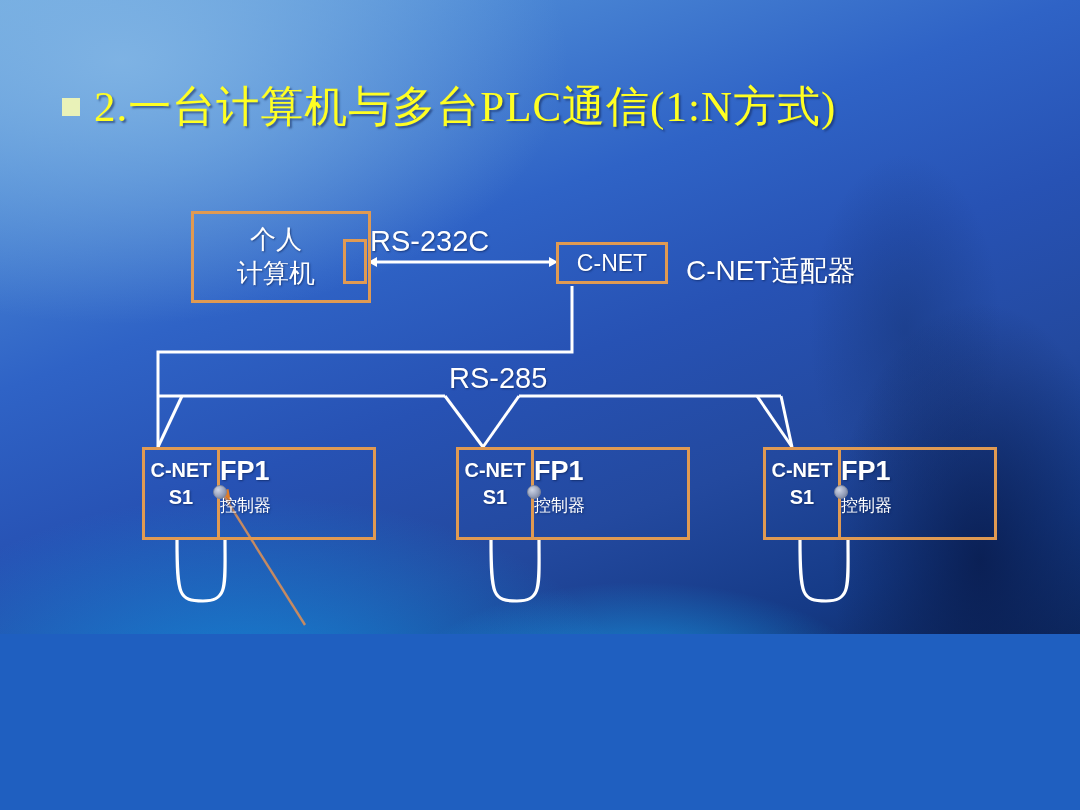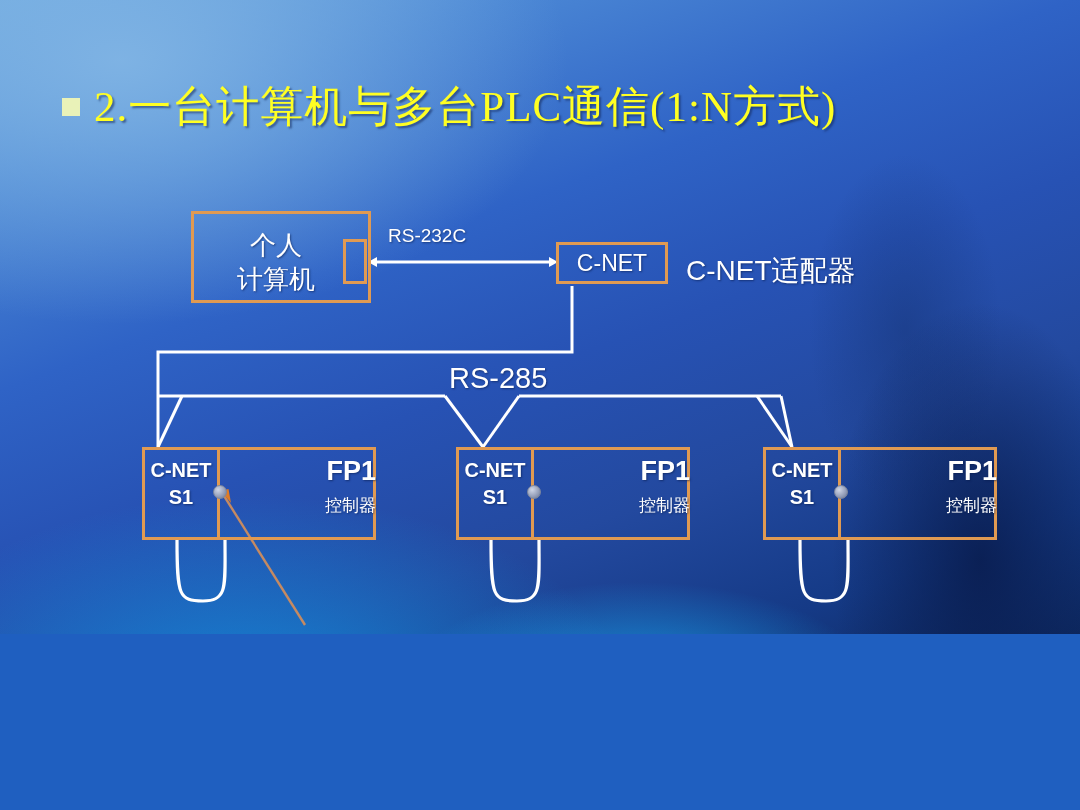--- a/index.html
+++ b/index.html
@@ -36,39 +36,39 @@
 
   
   .obox{position:absolute;border:3px solid #e09a52;box-sizing:border-box;}
   .boxtxt{
     position:absolute;color:#ffffff;text-align:center;white-space:nowrap;
     text-shadow:1px 1px 2px rgba(10,30,80,.6);
   }
 
   
   #pc-box{left:191px;top:211px;width:180px;height:92px;}
-  #pc-label{left:191px;top:228px;width:170px;font-size:26px;line-height:34px;}
+  #pc-label{left:191px;top:222px;width:170px;font-size:26px;line-height:34px;}
   #pc-port{left:343px;top:239px;width:24px;height:45px;border:3px solid #e09a52;position:absolute;box-sizing:border-box;}
 
   
   #cnet-box{left:556px;top:242px;width:112px;height:42px;}
   #cnet-label{left:556px;top:250px;width:112px;font-size:23px;}
   #cnet-caption{left:686px;top:252px;font-size:28px;text-align:center;}
 
   
-  #rs232-label{left:388px;top:225px;font-size:19px;text-align:left;}
+  #rs232-label{left:370px;top:225px;font-size:29px;text-align:left;}
   #rs485-label{left:449px;top:362px;font-size:29px;text-align:left;}
   #rs422-label{left:313px;top:612px;font-size:29px;text-align:left;}
 
   
   .plc-unit{position:absolute;top:447px;height:93px;}
   .plc-left{position:absolute;left:0;top:0;width:78px;height:93px;border:3px solid #e09a52;box-sizing:border-box;}
   .plc-right{position:absolute;left:78px;top:0;width:156px;height:93px;border:3px solid #e09a52;border-left:none;box-sizing:border-box;}
   .plc-left-txt{position:absolute;left:0;top:10px;width:78px;color:#fff;font-size:20px;font-weight:bold;line-height:27px;text-align:center;white-space:nowrap;text-shadow:1px 1px 2px rgba(10,30,80,.6);}
-  .plc-right-txt{position:absolute;left:78px;top:6px;width:156px;color:#fff;text-align:right;white-space:nowrap;text-shadow:1px 1px 2px rgba(10,30,80,.6);}
+  .plc-right-txt{position:absolute;left:78px;top:6px;width:156px;color:#fff;text-align:left;white-space:nowrap;text-shadow:1px 1px 2px rgba(10,30,80,.6);}
   .plc-fp1{font-size:27px;font-weight:bold;line-height:36px;}
   .plc-ctrl{font-size:17px;line-height:34px;}
   .plc-dot{position:absolute;left:71px;top:38px;width:14px;height:14px;border-radius:50%;
            background:radial-gradient(circle at 35% 32%,#cfd6e6 0%,#98a2bc 55%,#6c7792 100%);
            border:1px solid #7d879f;box-sizing:border-box;}
 
   #plc-1{left:142px;}
   #plc-2{left:456px;}
   #plc-3{left:763px;}
 

